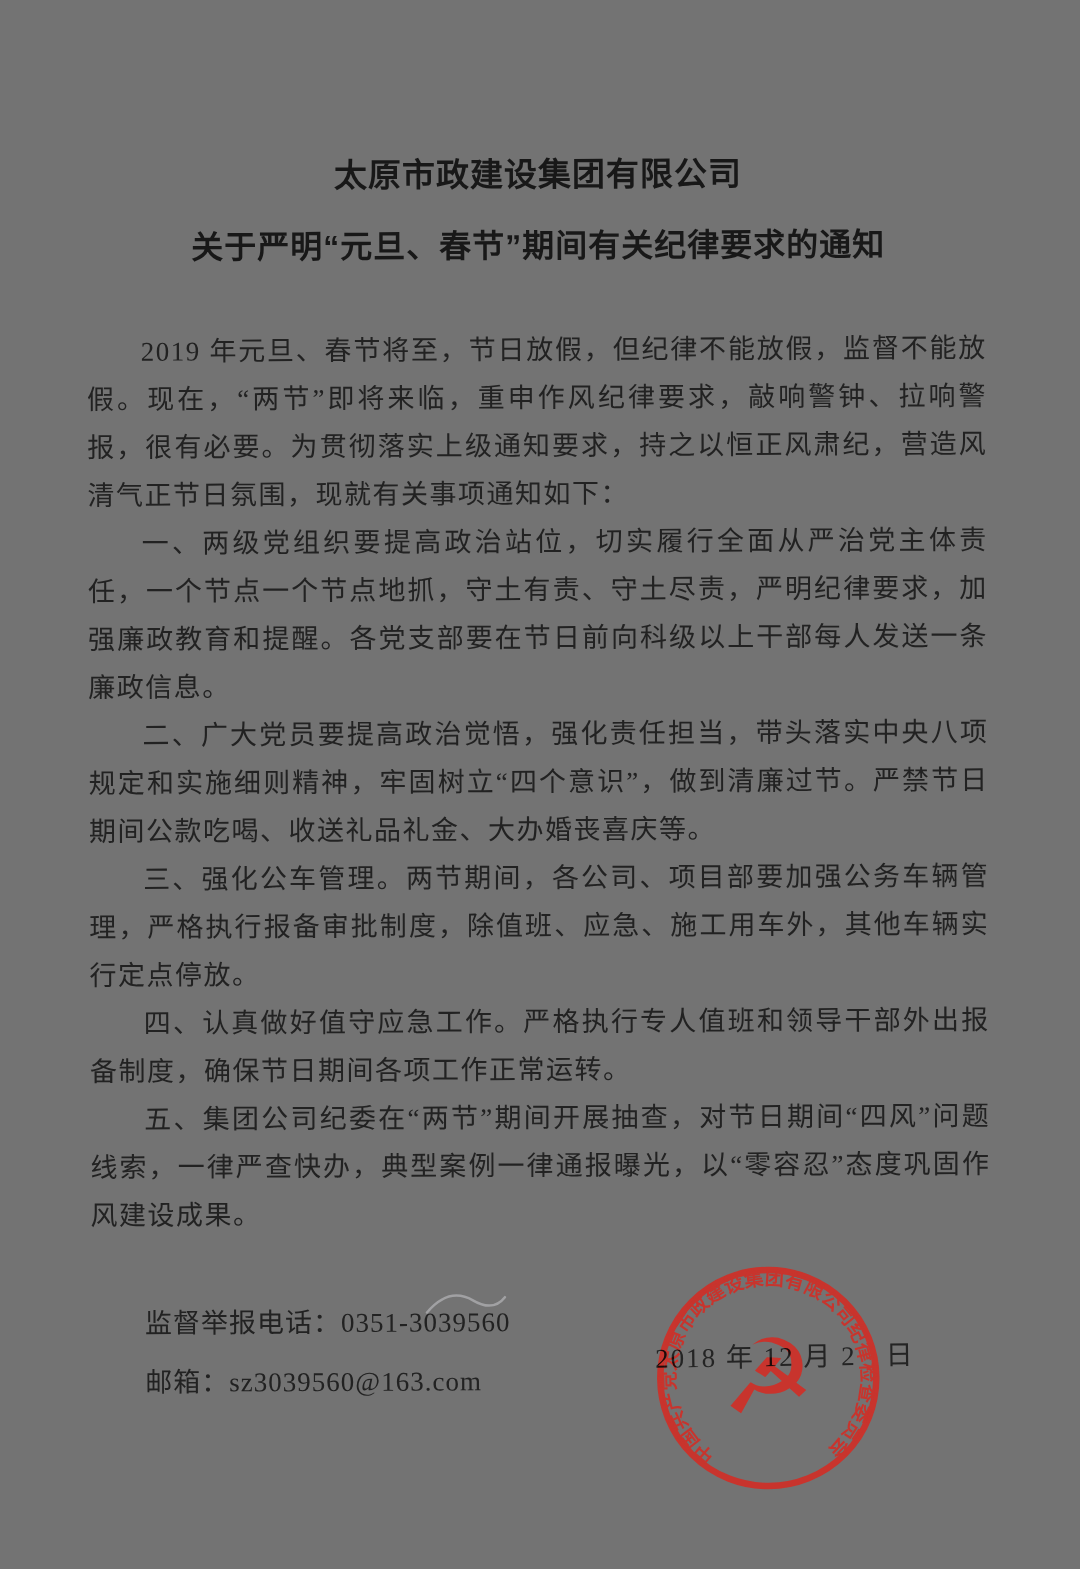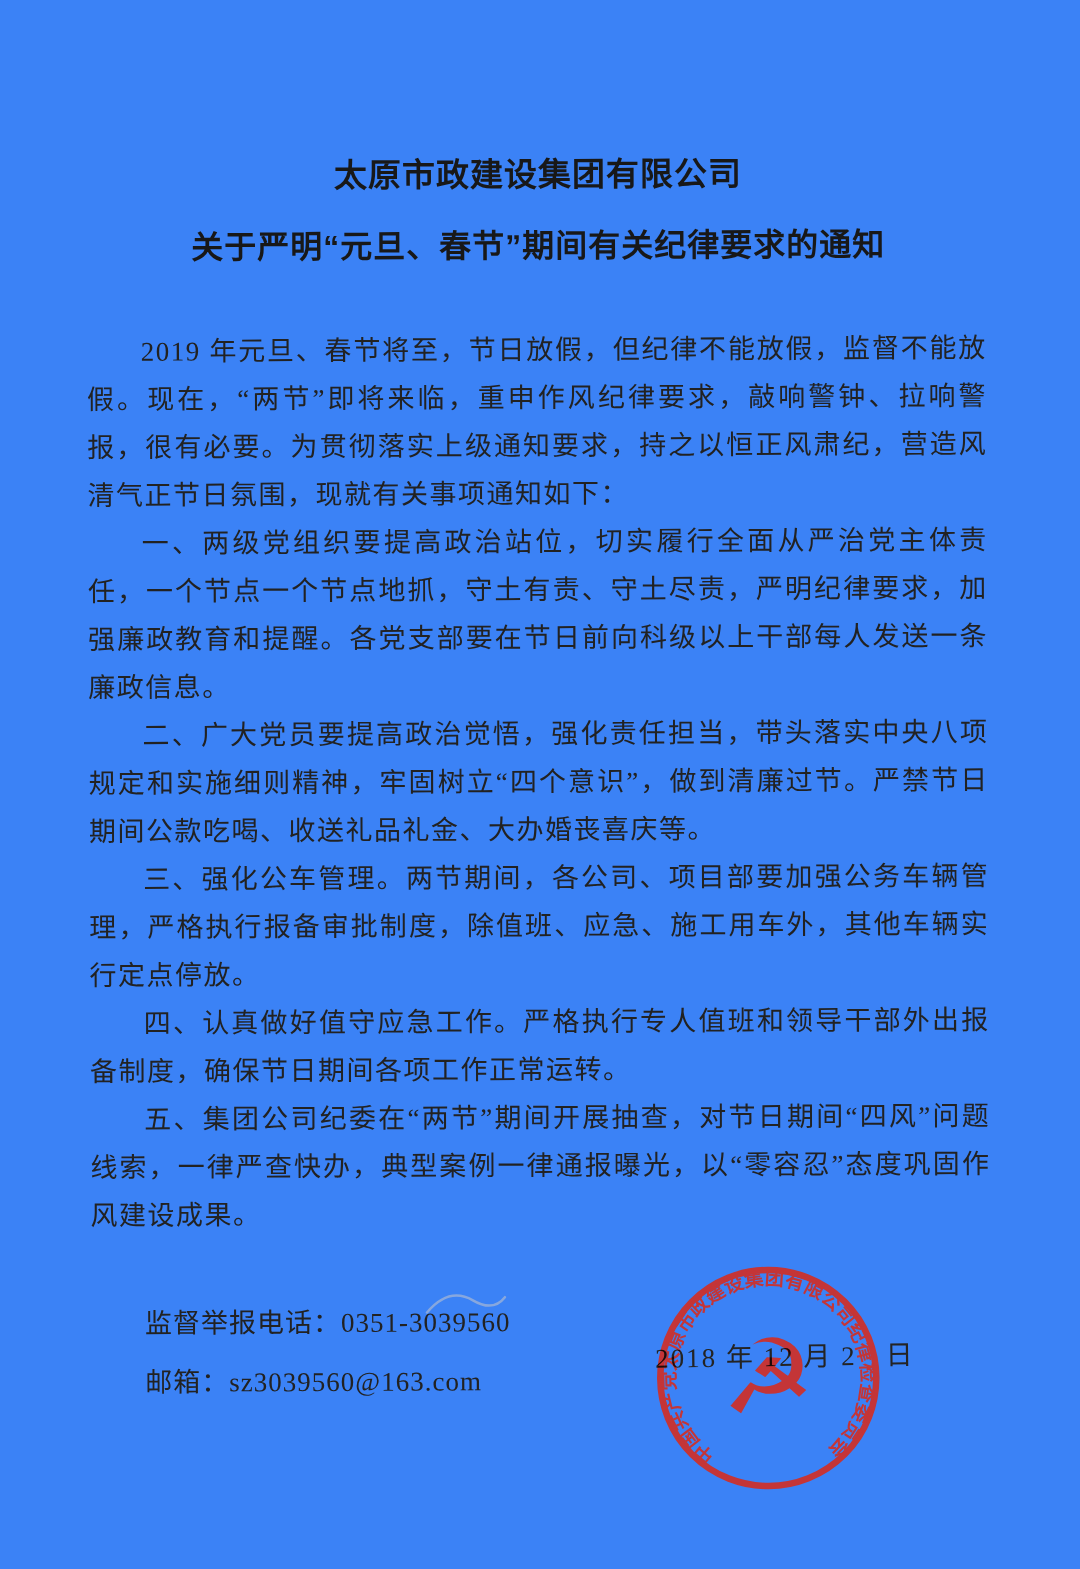--- a/index.html
+++ b/index.html
@@ -4,21 +4,21 @@
 <style>
   html, body {
     margin: 0;
     padding: 0;
     background: #ffffff;
   }
   .page {
     position: relative;
     width: 1080px;
     height: 1569px;
-    background: #3b82f6;
+    background: #737373;
     overflow: hidden;
     font-family: "Liberation Serif", "DejaVu Serif", serif;
     color: #1f1f1f;
   }
   .sheet {
     position: absolute;
     inset: 0;
     transform: rotate(-0.25deg);
     transform-origin: 50% 40%;
   }

